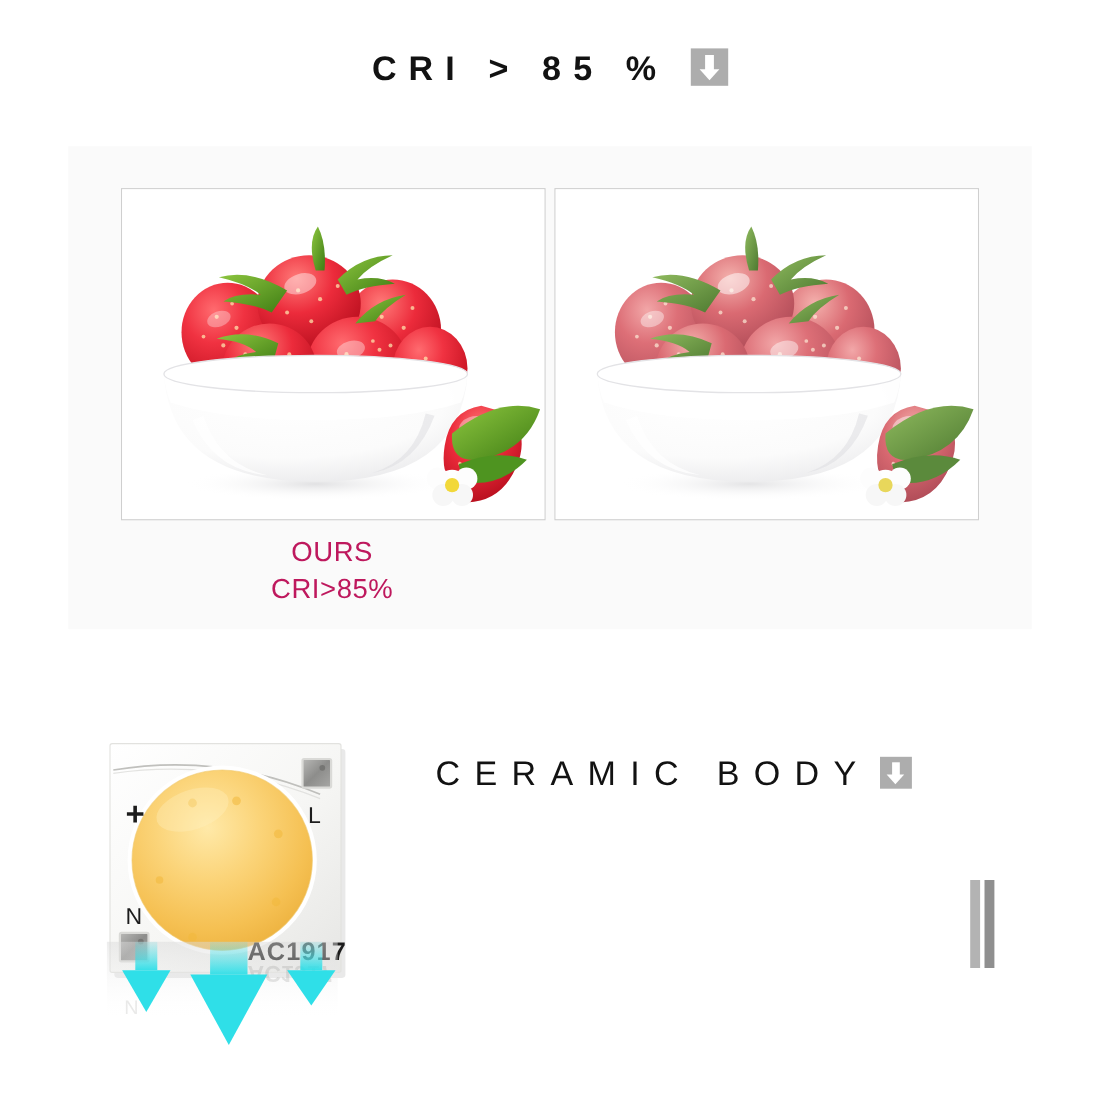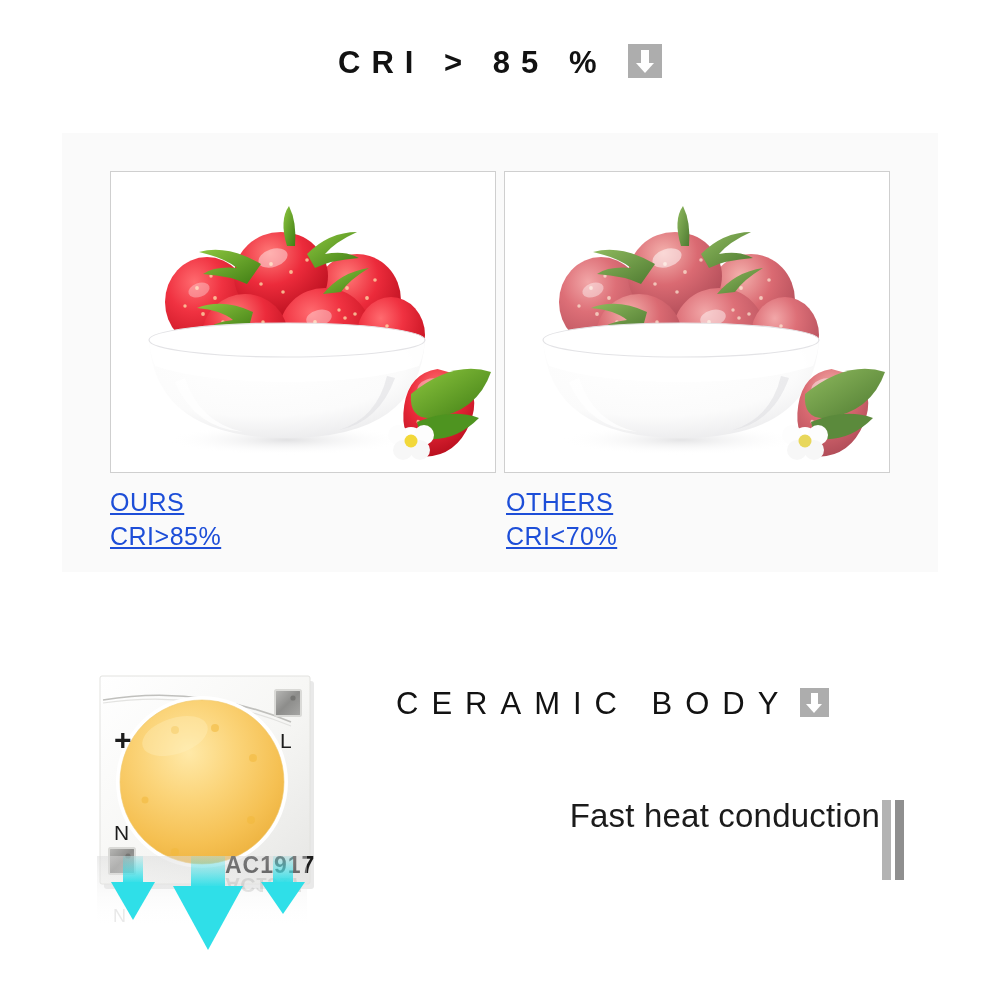--- a/index.html
+++ b/index.html
@@ -102,23 +102,22 @@
   .labels-row {
     position: absolute;
     left: 48px;
     top: 352px;
     width: 780px;
     display: flex;
     justify-content: space-between;
   }
   .label-col {
     width: 384px;
-    text-align: left;
-    color: #1d4ed8;
-    text-decoration: underline;
+    text-align: center;
+    color: #be185d;
   }
   .label-main {
     font-size: 25px;
     line-height: 34px;
     letter-spacing: 0.5px;
   }
   .label-sub {
     font-size: 25px;
     line-height: 34px;
     letter-spacing: 0.5px;
@@ -445,24 +444,20 @@
         </svg>
       </div>
     </div>
   </div>
 
   <div class="labels-row">
     <div class="label-col">
       <div class="label-main">OURS</div>
       <div class="label-sub">CRI&gt;85%</div>
     </div>
-    <div class="label-col">
-      <div class="label-main">OTHERS</div>
-      <div class="label-sub">CRI&lt;70%</div>
-    </div>
   </div>
 </div>
 
 <div class="chip-wrap">
   <svg viewBox="0 0 222 222">
     <defs>
       <linearGradient id="ceramicBody" x1="0" y1="0" x2="1" y2="1">
         <stop offset="0%" stop-color="#ffffff"></stop>
         <stop offset="55%" stop-color="#f6f6f4"></stop>
         <stop offset="100%" stop-color="#e6e6e4"></stop>
@@ -558,19 +553,18 @@
     </g>
   </svg>
 </div>
 
 <div class="ceramic-title">
   <span class="headline">CERAMIC BODY</span>
   <span class="arrow-badge"></span>
 </div>
 
 <div class="benefit-block">
-  <div class="benefit-line">Fast heat conduction</div>
 </div>
 
 <div class="bars">
   <div class="bar bar-1"></div>
   <div class="bar bar-2"></div>
 </div>
 
 </body></html>

